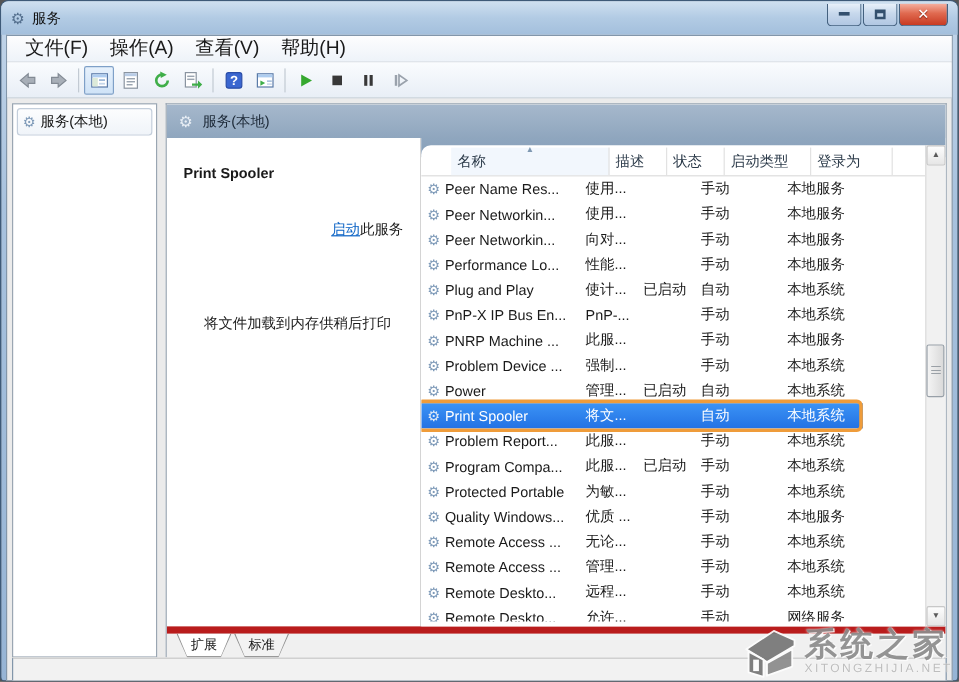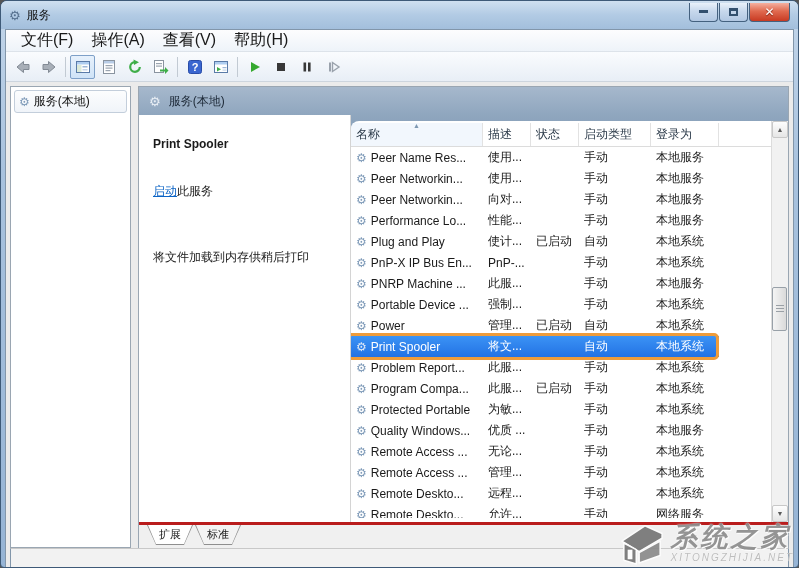--- a/index.html
+++ b/index.html
@@ -43,32 +43,32 @@
 
   .right-panel { flex:1; display:flex; flex-direction:column; border:1px solid #9aa6b2; border-bottom:none; background:#fff; overflow:hidden; }
   .panel-header { height:28px; background:linear-gradient(180deg,#a6b8cc 0%,#8fa6be 100%); display:flex; align-items:center; padding-left:10px; gap:8px; }
   .panel-header .gear { color:#e8eef5; font-size:13px; }
   .panel-header-label { font-size:12px; color:#1c2836; }
   .panel-body { flex:1; display:flex; overflow:hidden; }
 
   
   .desc-pane { width:212px; background:#fff; border-right:1px solid #d4d4d4; padding:22px 14px 0 14px; font-size:12px; color:#1a1a1a; }
   .svc-name { font-weight:bold; font-size:12px; margin-bottom:32px; }
-  .start-line { margin-bottom:48px; }
+  .start-line { margin-bottom:60px;text-align:right; }
   .start-link { color:#0b63c5; text-decoration:underline; cursor:pointer; }
   .desc-label { margin-bottom:6px; }
-  .desc-text { line-height:1.5; }
+  .desc-text { line-height:1.5;margin-left:17px; }
 
   
   .list-wrap { flex:1; position:relative; background:#fff; }
   .blue-notch { position:absolute; top:0; left:0; right:0; height:16px; background:linear-gradient(180deg,#8fa6be,#87a0ba); }
   .list-area { position:absolute; top:6px; left:0; right:17px; bottom:0; background:#fff; border-top-left-radius:8px; overflow:hidden; }
   .list-header { display:flex; height:24px; align-items:stretch; border-bottom:1px solid #dcdcdc; margin-top:2px; }
   .hcell { font-size:12px; color:#2b3a49; display:flex; align-items:center; padding-left:5px; border-right:1px solid #e2e2e2; position:relative; }
-  .hcell.sorted { background:#f2f7fd; }
+  .hcell.sorted { background:#f2f7fd;margin-left:25px; }
   .sort-arrow { position:absolute; top:-1px; left:50%; transform:translateX(-50%); font-size:7px; color:#7e98b2; line-height:1; }
   .c-name { width:132px; } .c-desc { width:48px; } .c-status { width:48px; } .c-startup { width:72px; } .c-logon { width:68px; } .c-fill { flex:1; border-right:none; }
   .list-body { height:371px; overflow:hidden; }
   .row { display:flex; height:21px; align-items:center; font-size:12px; color:#1a1a1a; position:relative; }
   .row .cell { padding-left:5px; white-space:nowrap; overflow:hidden; }
   .row .c-name { display:flex; align-items:center; gap:4px; }
   .row.selected { background:linear-gradient(180deg,#3b93f5,#2372e4); background-size:368px 100%; background-repeat:no-repeat; color:#fff; z-index:2; }
   .row.selected .gear { color:#dfe9f6; }
   .row.selected::after { content:""; position:absolute; left:-4px; top:-3px; width:366px; height:21px;
     border:3px solid #ef9c3a; border-radius:5px; pointer-events:none; }
@@ -76,31 +76,31 @@
   
   .scrollbar { position:absolute; top:6px; right:0; bottom:0; width:17px; background:#f1f1f1; border-left:1px solid #dcdcdc; display:flex; flex-direction:column; }
   .sb-btn { height:17px; display:flex; align-items:center; justify-content:center; font-size:7px; color:#5a5a5a;
     background:linear-gradient(180deg,#fdfdfd,#e6e6e6); border:1px solid #c8c8c8; border-radius:2px; }
   .sb-track { flex:1; position:relative; }
   .sb-thumb { position:absolute; top:149px; left:0; width:15px; height:44px; border:1px solid #98a0a8; border-radius:2px;
     background:linear-gradient(90deg,#f4f4f4,#dadada); display:flex; align-items:center; justify-content:center; }
   .sb-grip { width:8px; height:8px; background:repeating-linear-gradient(180deg,#9aa0a6 0 1px,transparent 1px 3px); }
 
   
-  .tab-strip { height:26px; background:#f0f0f0; border-top:3px solid #b91c1c; display:flex; padding-left:8px; }
+  .tab-strip { height:26px; background:#f0f0f0; border-top:6px solid #b91c1c; display:flex; padding-left:8px; }
   .tab { position:relative; width:46px; height:20px; margin-right:2px; }
   .tab .shape { position:absolute; inset:0; background:#8f8f8f; clip-path:polygon(0 0,100% 0,calc(100% - 9px) 100%,9px 100%); }
   .tab .shape-in { position:absolute; left:1px; right:1px; top:0; bottom:1px; background:#f3f3f3; clip-path:polygon(0 0,100% 0,calc(100% - 8px) 100%,8px 100%);
     display:flex; align-items:flex-start; justify-content:center; font-size:11px; color:#1a1a1a; padding-top:2px; }
   .tab.active .shape-in { background:#fff; }
 
   .statusbar { height:19px; background:#f2f2f2; border-top:1px solid #c8c8c8; margin:0 4px; border-left:1px solid #8296aa; border-right:1px solid #8296aa; }
 
   
-  .watermark { position:absolute; right:4px; bottom:2px; display:flex; align-items:center; gap:6px; z-index:50; opacity:.92; pointer-events:none;font-style:italic; }
+  .watermark { position:absolute; right:4px; bottom:2px; display:flex; align-items:center; gap:6px; z-index:50; opacity:.92; pointer-events:none; }
   .wm-text { display:flex; flex-direction:column; align-items:flex-start; }
   .wm-title { font-size:27px; font-weight:bold; color:#8d8d8d; letter-spacing:3px; line-height:1; text-shadow:0 0 2px #fff,1px 1px 0 #fff; }
   .wm-sub { font-size:10px; color:#b9b9b9; letter-spacing:2px; margin-top:1px; text-shadow:0 0 1px #fff; }
 
   svg { display:block; }
 </style>
 </head>
 <body>
 
 <div class="window">
@@ -344,21 +344,21 @@
     <span class="cell c-desc">此服...</span>
     <span class="cell c-status"></span>
     <span class="cell c-startup">手动</span>
     <span class="cell c-logon">本地服务</span>
     <span class="cell c-fill"></span>
   </div>
 
   <div class="row">
     <span class="cell c-name">
       <span class="gear">⚙</span>
-      <span class="nm">Portable Device ...</span>
+      <span class="nm">Problem Device ...</span>
     </span>
     <span class="cell c-desc">强制...</span>
     <span class="cell c-status"></span>
     <span class="cell c-startup">手动</span>
     <span class="cell c-logon">本地系统</span>
     <span class="cell c-fill"></span>
   </div>
 
   <div class="row">
     <span class="cell c-name">

